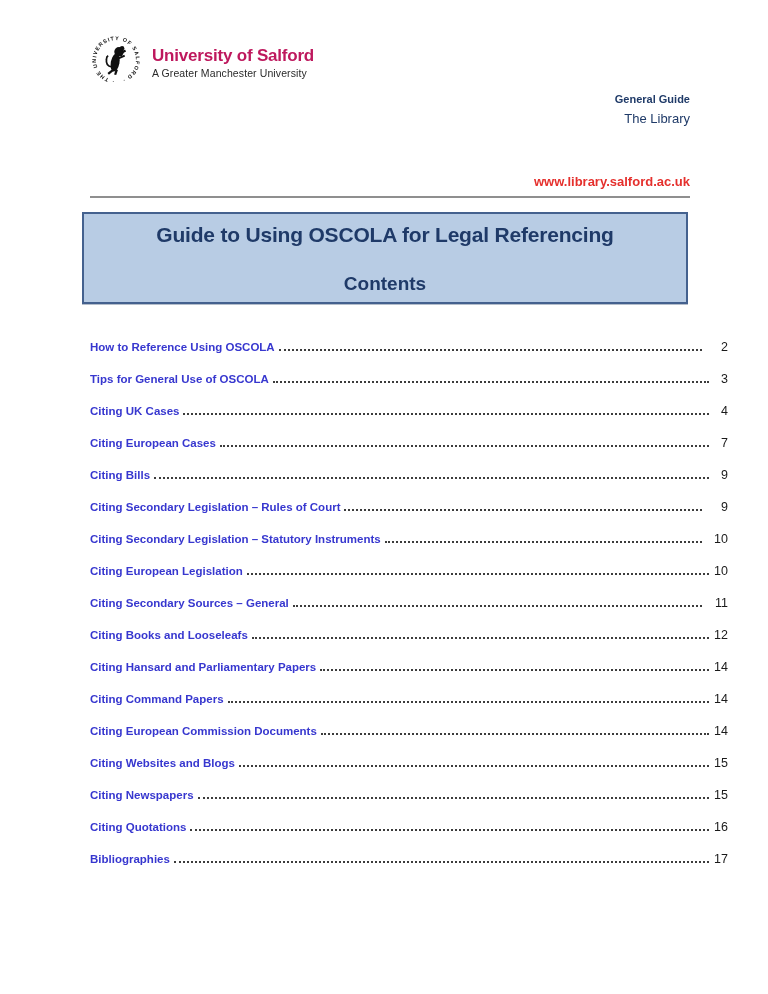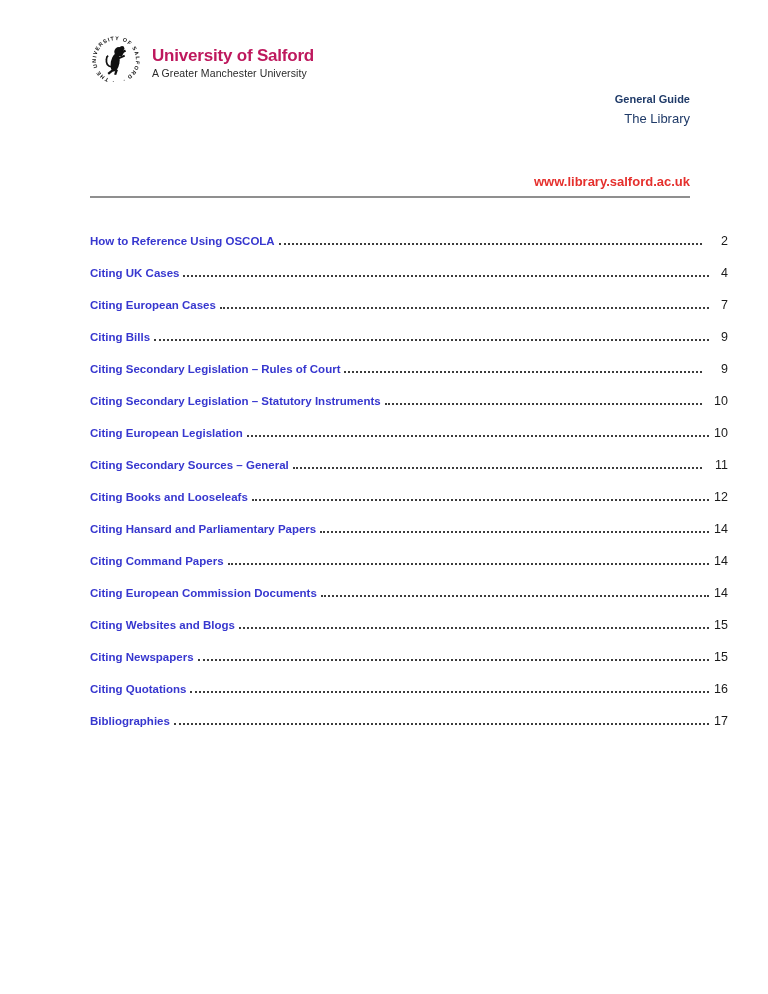--- a/index.html
+++ b/index.html
@@ -86,26 +86,35 @@
 
     <div class="guide-info">
       <div class="guide-type">General Guide</div>
       <div class="guide-dept">The Library</div>
       <a class="guide-url">www.library.salford.ac.uk</a>
     </div>
   </div>
 
   <div class="header-rule"></div>
 
+  <div class="title-box">
+    <div class="doc-title">Guide to Using OSCOLA for Legal Referencing</div>
+    <div class="doc-subtitle">Contents</div>
+  </div>
 
   <div class="toc" id="toc-list">
       <div class="toc-row wide-gap">
         <a class="toc-link">How to Reference Using OSCOLA</a>
         <span class="toc-leader"></span>
         <span class="toc-page">2</span>
+      </div>
+      <div class="toc-row">
+        <a class="toc-link">Tips for General Use of OSCOLA</a>
+        <span class="toc-leader"></span>
+        <span class="toc-page">3</span>
       </div>
       <div class="toc-row">
         <a class="toc-link">Citing UK Cases</a>
         <span class="toc-leader"></span>
         <span class="toc-page">4</span>
       </div>
       <div class="toc-row">
         <a class="toc-link">Citing European Cases</a>
         <span class="toc-leader"></span>
         <span class="toc-page">7</span>

